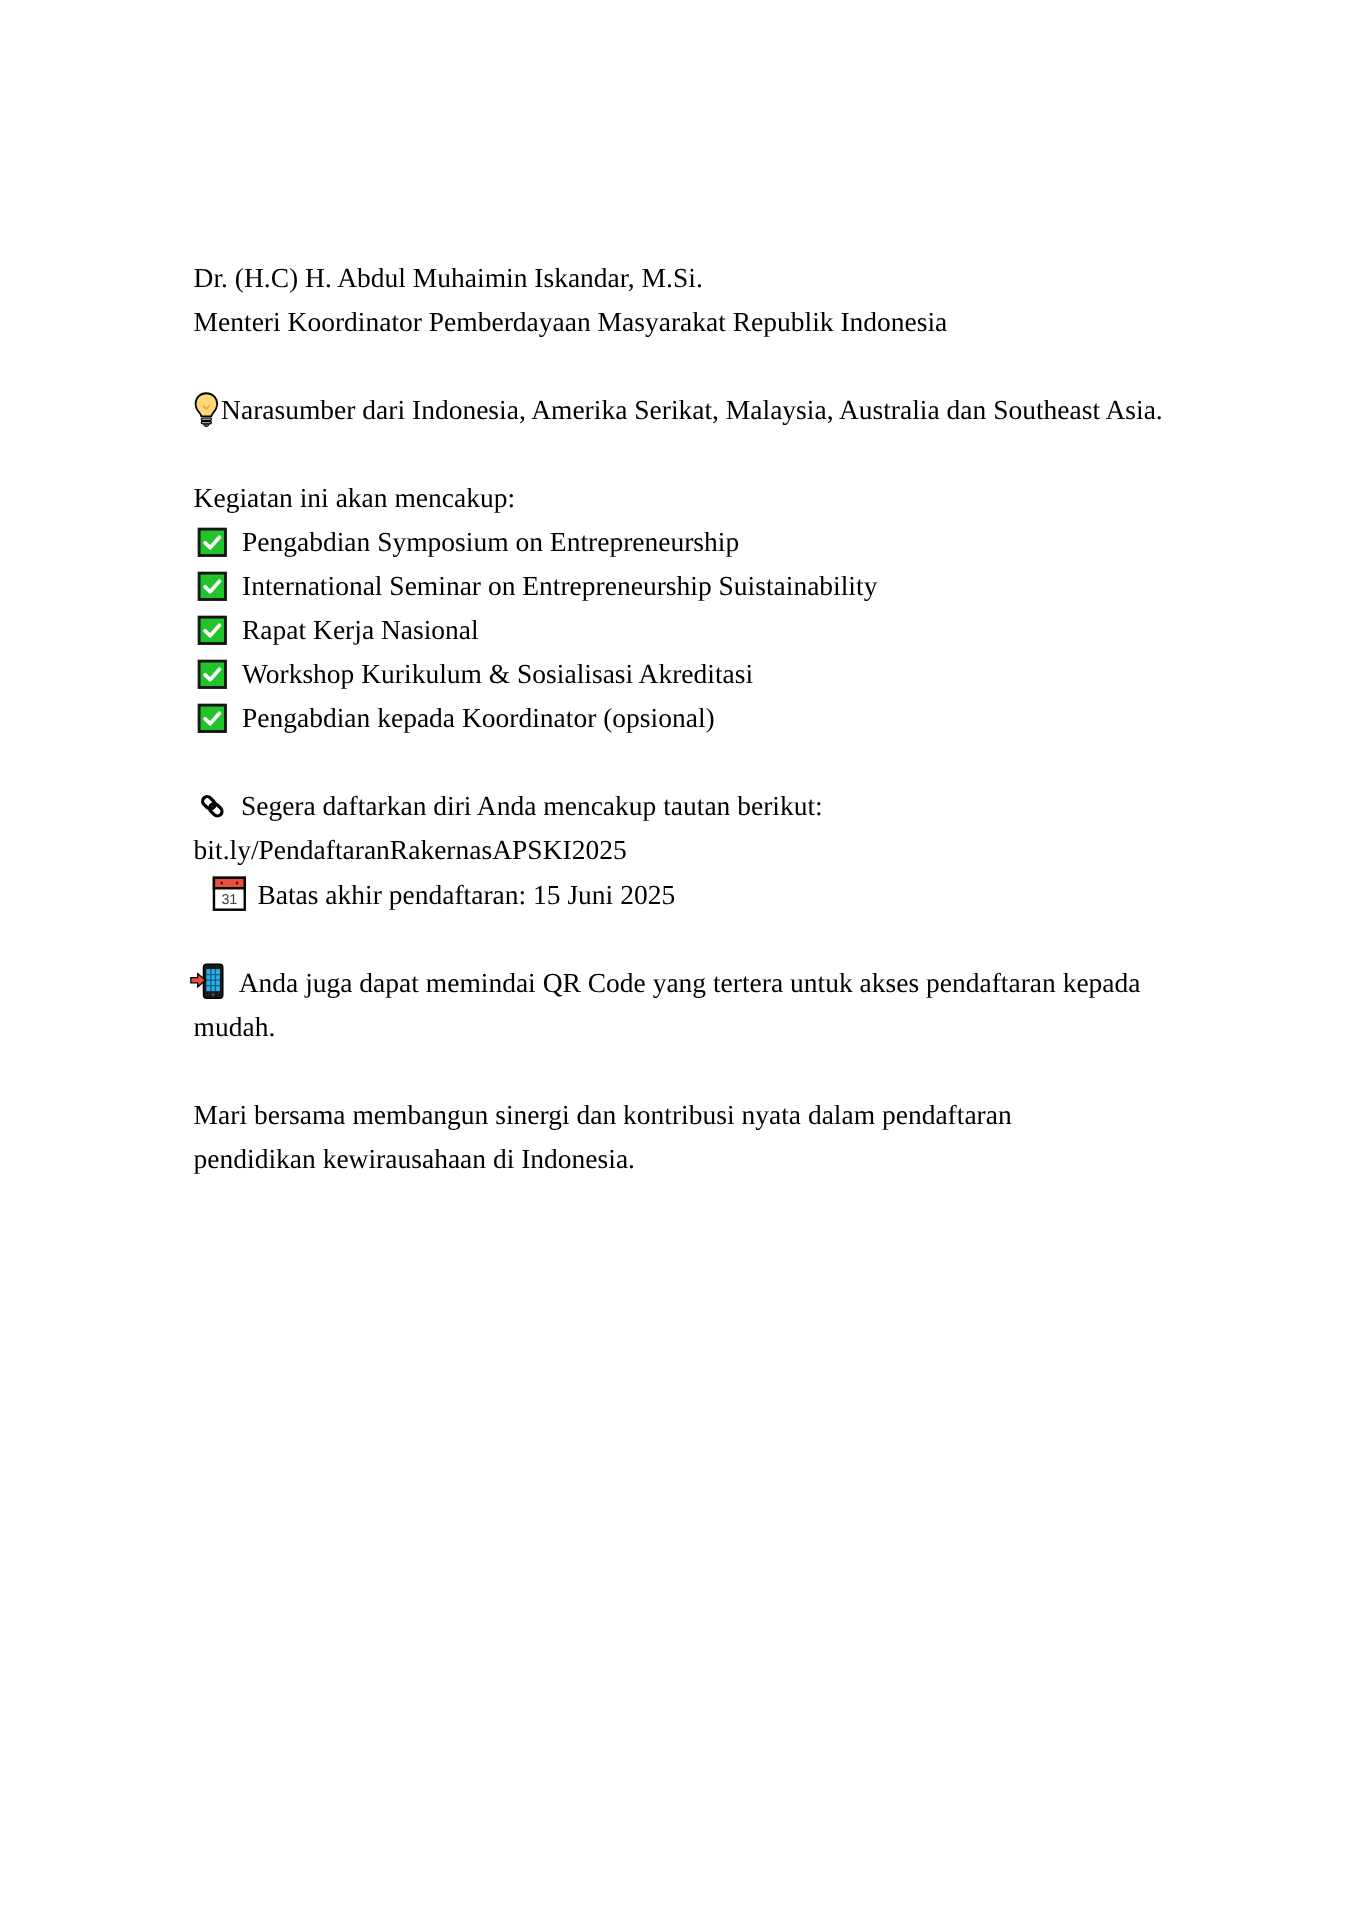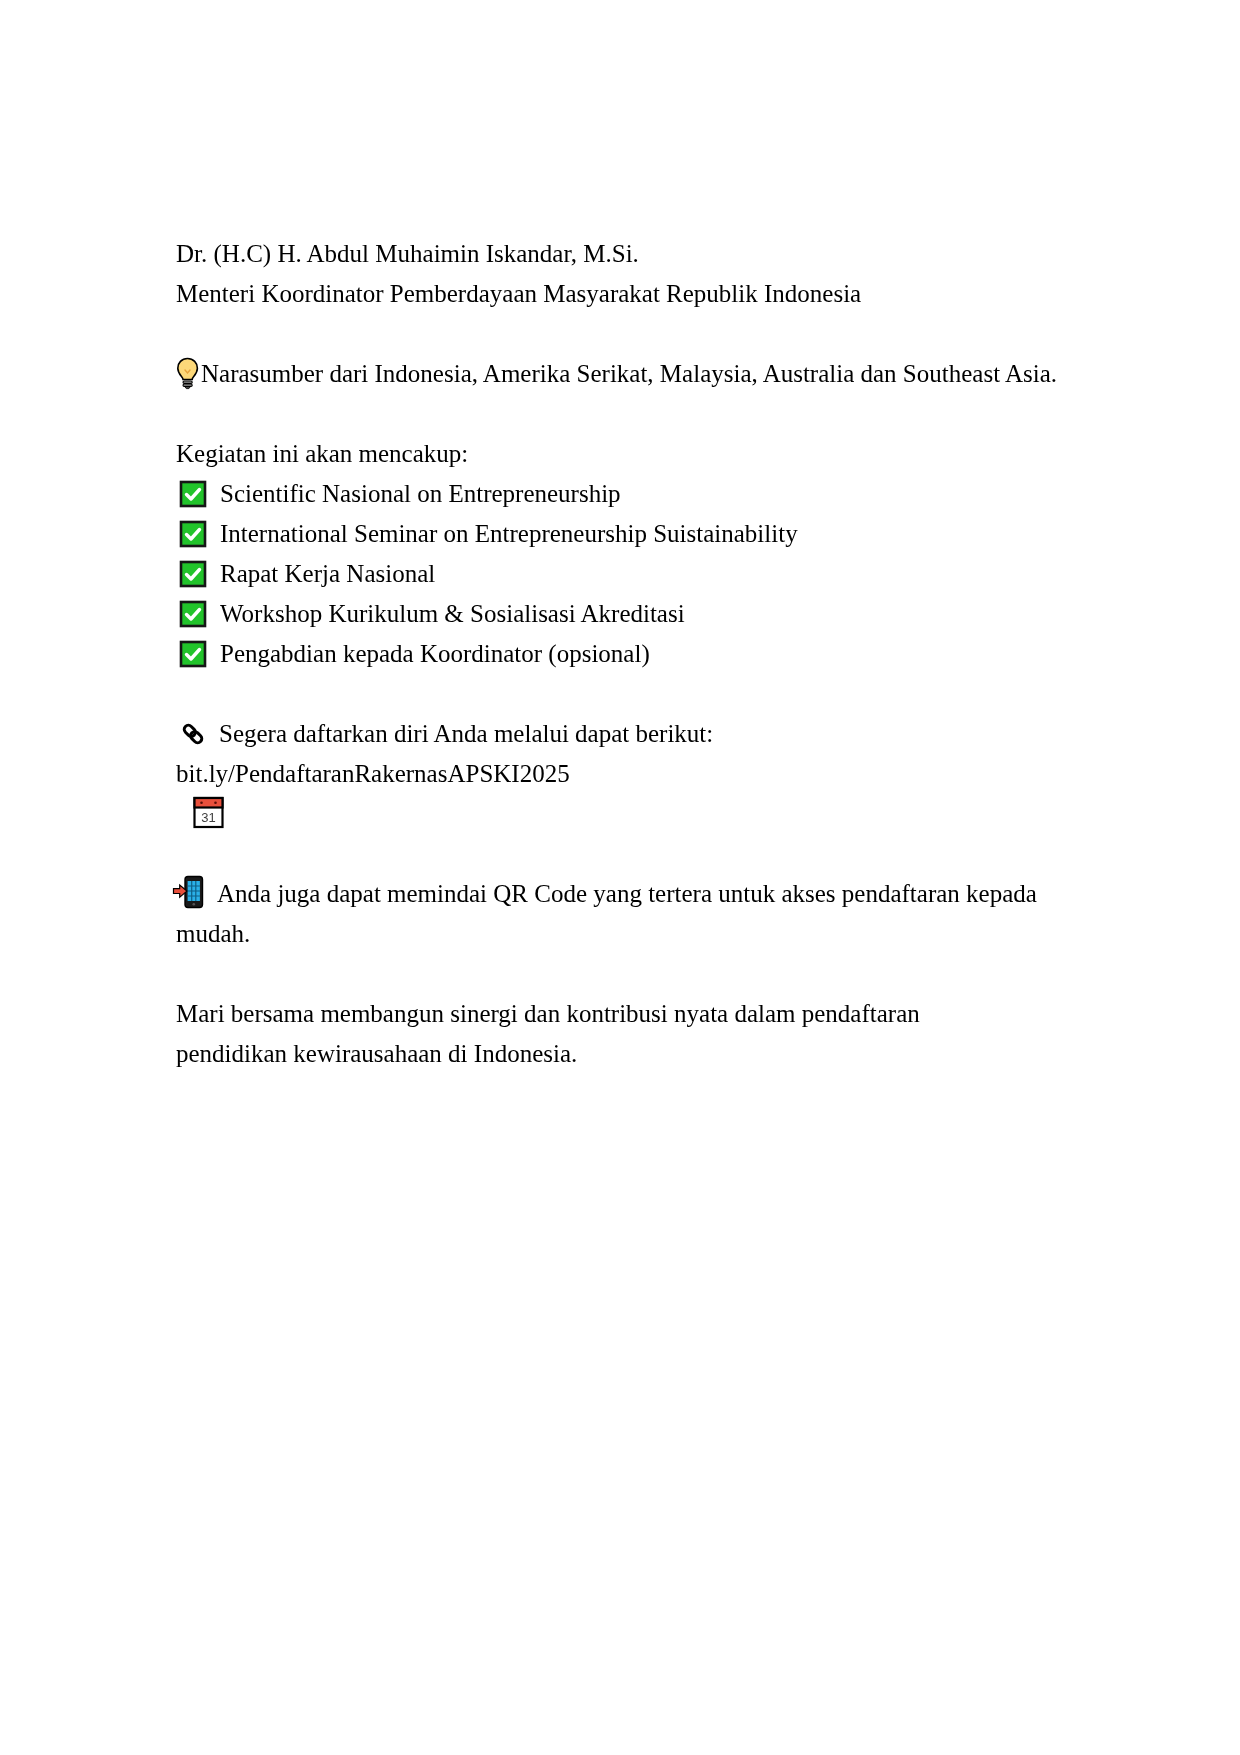--- a/index.html
+++ b/index.html
@@ -49,21 +49,21 @@
 
     <div class="para">
       <div class="line">Kegiatan ini akan mencakup:</div>
 
       <div class="line">
         <span class="icon check-icon">
           <svg width="28" height="28" viewBox="0 0 28 28">
             <rect x="2" y="2" width="24" height="24" style="fill:var(--check-green);stroke:var(--check-border)" stroke-width="2.6"></rect>
             <path d="M7.5 14.5 L12 19 L20.5 9.5" fill="none" stroke="#fff" stroke-width="3.4" stroke-linecap="round" stroke-linejoin="round"></path>
           </svg>
-        </span><span>Scientific Nasional on Entrepreneurship</span>
+        </span><span>Pengabdian Symposium on Entrepreneurship</span>
       </div>
 
       <div class="line">
         <span class="icon check-icon">
           <svg width="28" height="28" viewBox="0 0 28 28">
             <rect x="2" y="2" width="24" height="24" style="fill:var(--check-green);stroke:var(--check-border)" stroke-width="2.6"></rect>
             <path d="M7.5 14.5 L12 19 L20.5 9.5" fill="none" stroke="#fff" stroke-width="3.4" stroke-linecap="round" stroke-linejoin="round"></path>
           </svg>
         </span><span>International Seminar on Entrepreneurship Suistainability</span>
       </div>
@@ -98,33 +98,33 @@
 
     <div class="para">
       <div class="line">
         <span class="icon link-icon">
           <svg width="28" height="28" viewBox="0 0 34 34">
             <g transform="rotate(45 17 17)" fill="none" stroke="#000">
               <rect x="4" y="12" width="15" height="10" rx="5" ry="5" stroke-width="3.6"></rect>
               <rect x="15" y="12" width="15" height="10" rx="5" ry="5" stroke-width="3.6"></rect>
             </g>
           </svg>
-        </span><span>Segera daftarkan diri Anda melalui dapat berikut:</span>
+        </span><span>Segera daftarkan diri Anda mencakup tautan berikut:</span>
       </div>
       <div class="line">bit.ly/PendaftaranRakernasAPSKI2025</div>
       <div class="line">
         <span class="icon cal-icon">
           <svg width="31" height="36" viewBox="0 0 31 36">
             <rect x="1.5" y="4" width="28" height="29" fill="#ffffff" stroke="#000" stroke-width="2.2"></rect>
             <rect x="1.5" y="4" width="28" height="9.5" style="fill:var(--calendar-red)" stroke="#000" stroke-width="2.2"></rect>
             <circle cx="8.5" cy="8.7" r="1.3" fill="#5c0e08"></circle>
             <circle cx="22.5" cy="8.7" r="1.3" fill="#5c0e08"></circle>
             <text x="15.5" y="27.5" text-anchor="middle" font-family="Liberation Sans, sans-serif" font-size="13" fill="#3f3f3f">31</text>
           </svg>
-        </span>
+        </span><span>Batas akhir pendaftaran: 15 Juni 2025</span>
       </div>
     </div>
 
     <div class="para">
       <div class="line">
         <span class="icon phone-icon">
           <svg width="35" height="34" viewBox="0 0 35 34">
             <rect x="13" y="1.5" width="17.5" height="31" rx="3" fill="#1a1a1a" stroke="#000" stroke-width="1.4"></rect>
             <rect x="15.6" y="6" width="12.3" height="20" style="fill:var(--phone-screen-blue)"></rect>
             <path d="M19.7 6 V26 M23.8 6 V26 M15.6 11 H27.9 M15.6 16 H27.9 M15.6 21 H27.9" style="stroke:var(--phone-grid-blue)" stroke-width="1.2" fill="none"></path>

